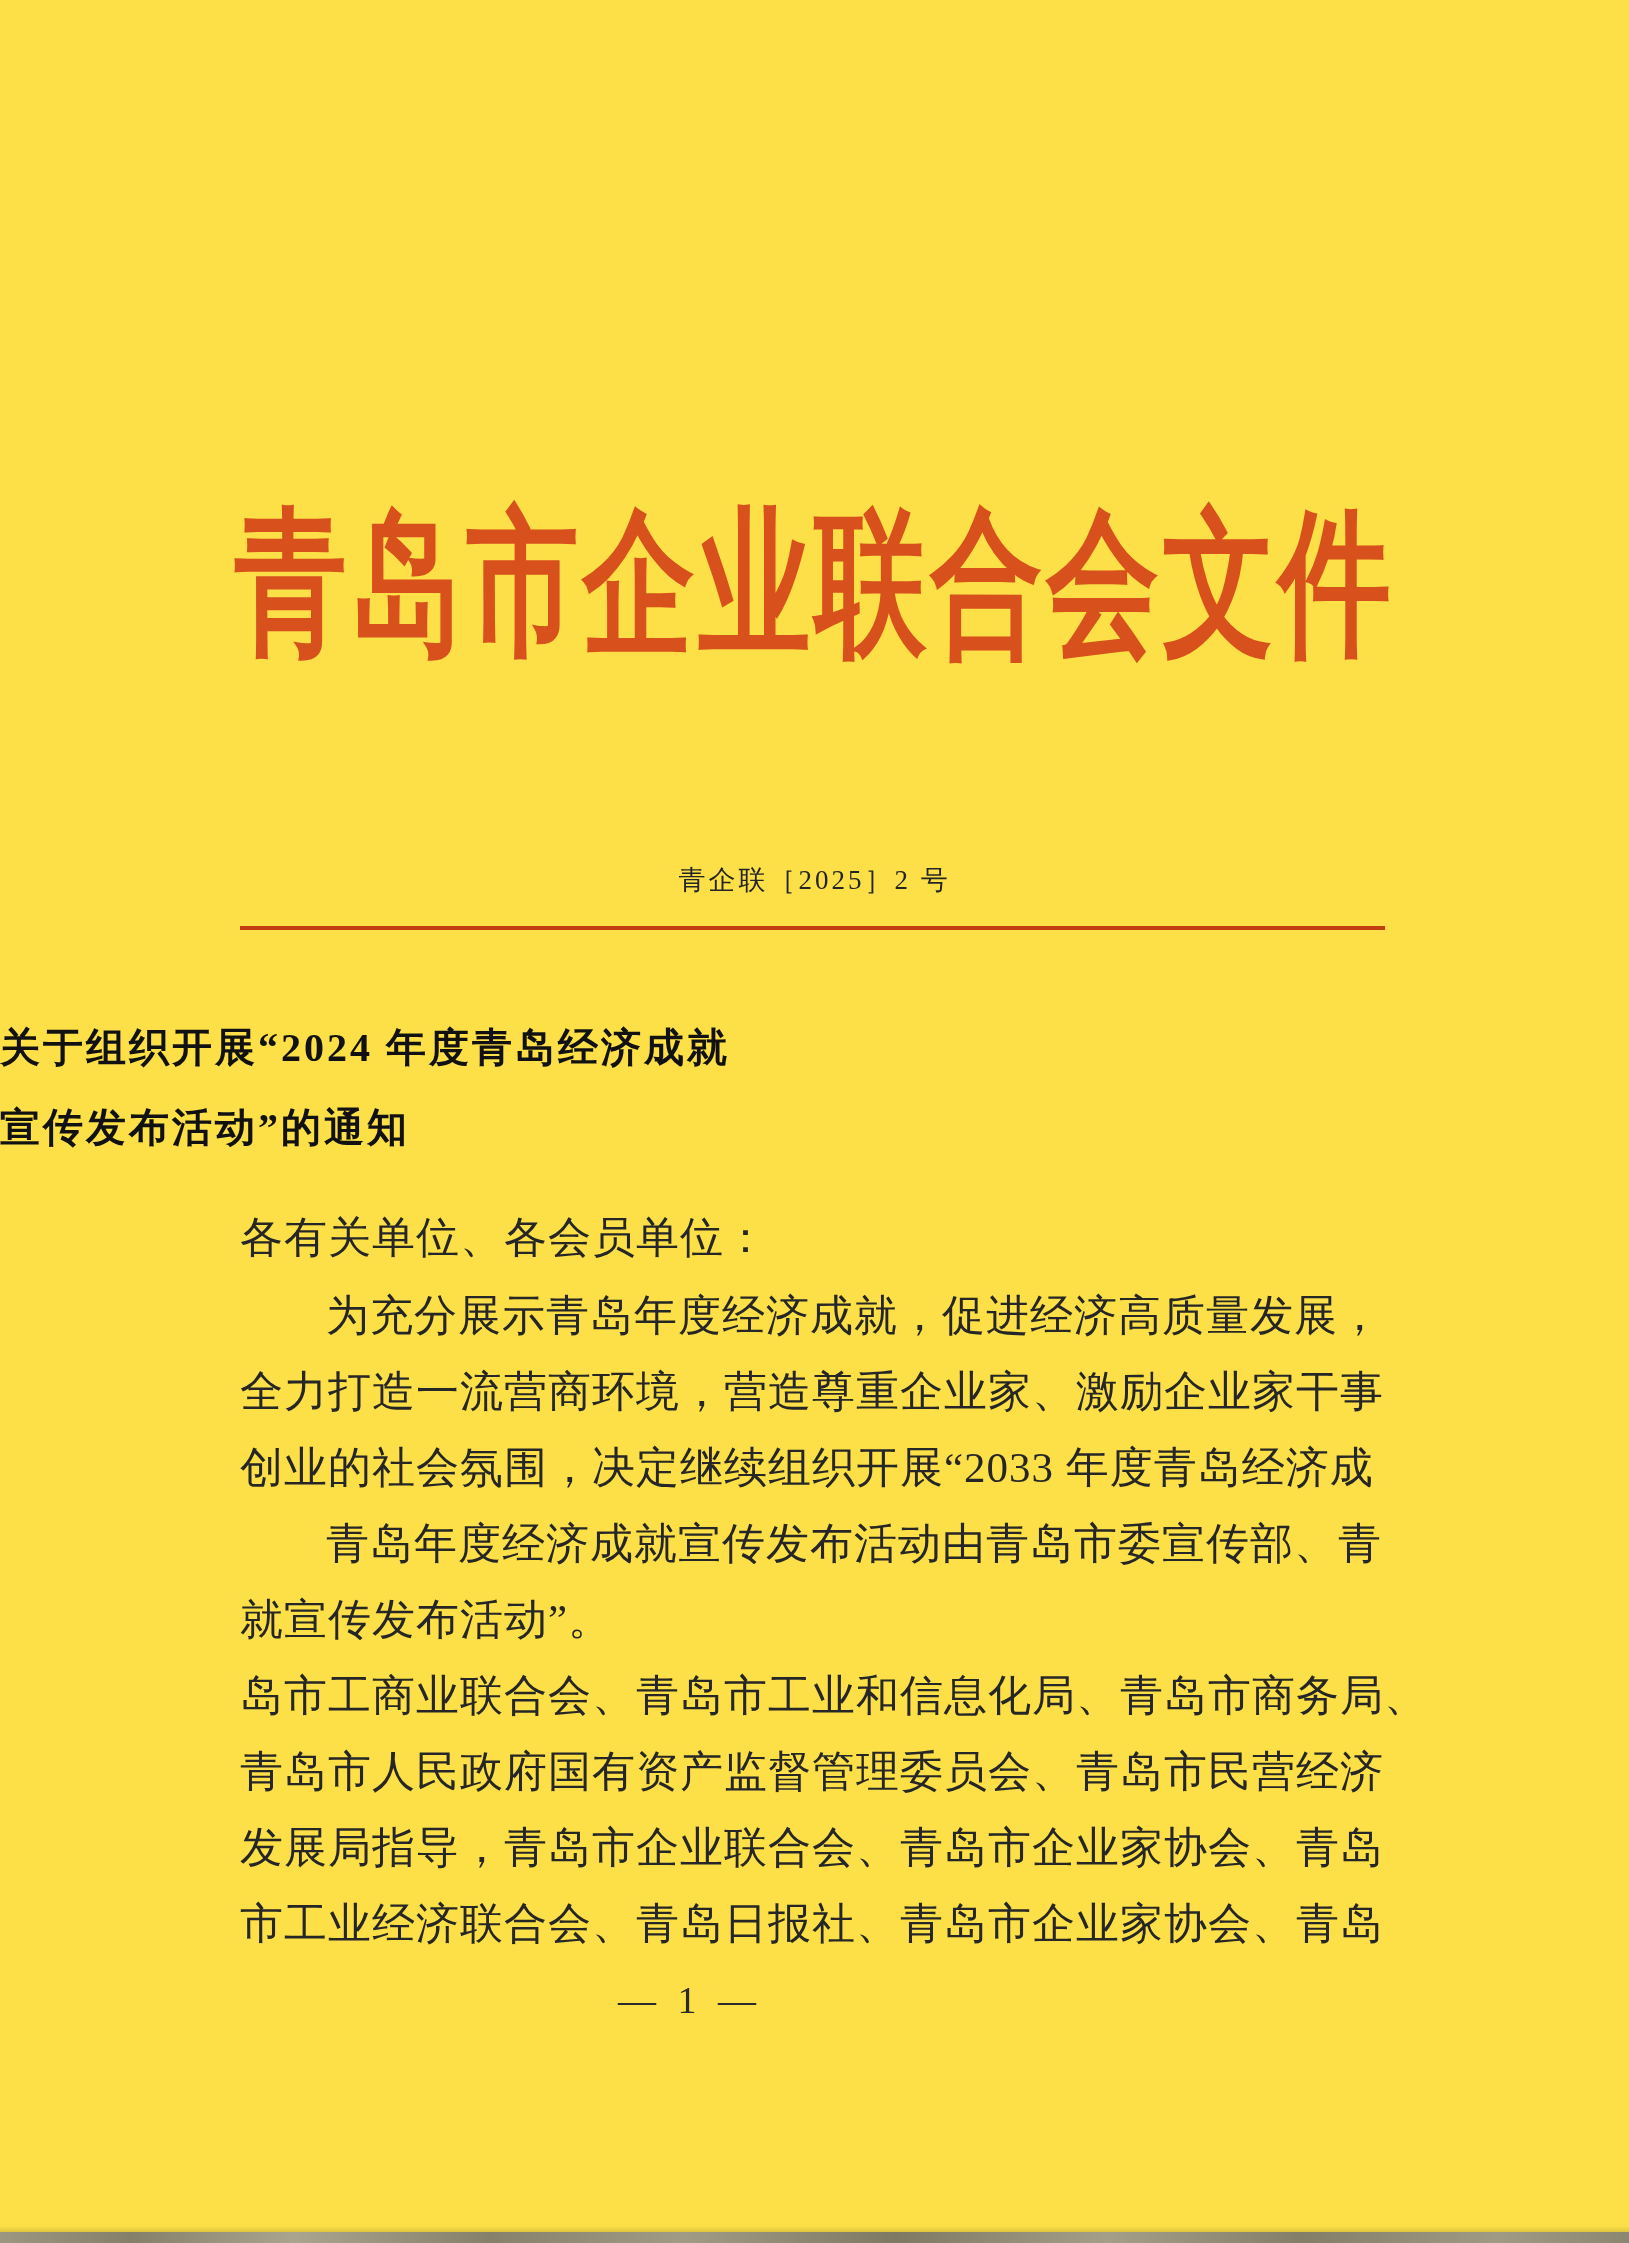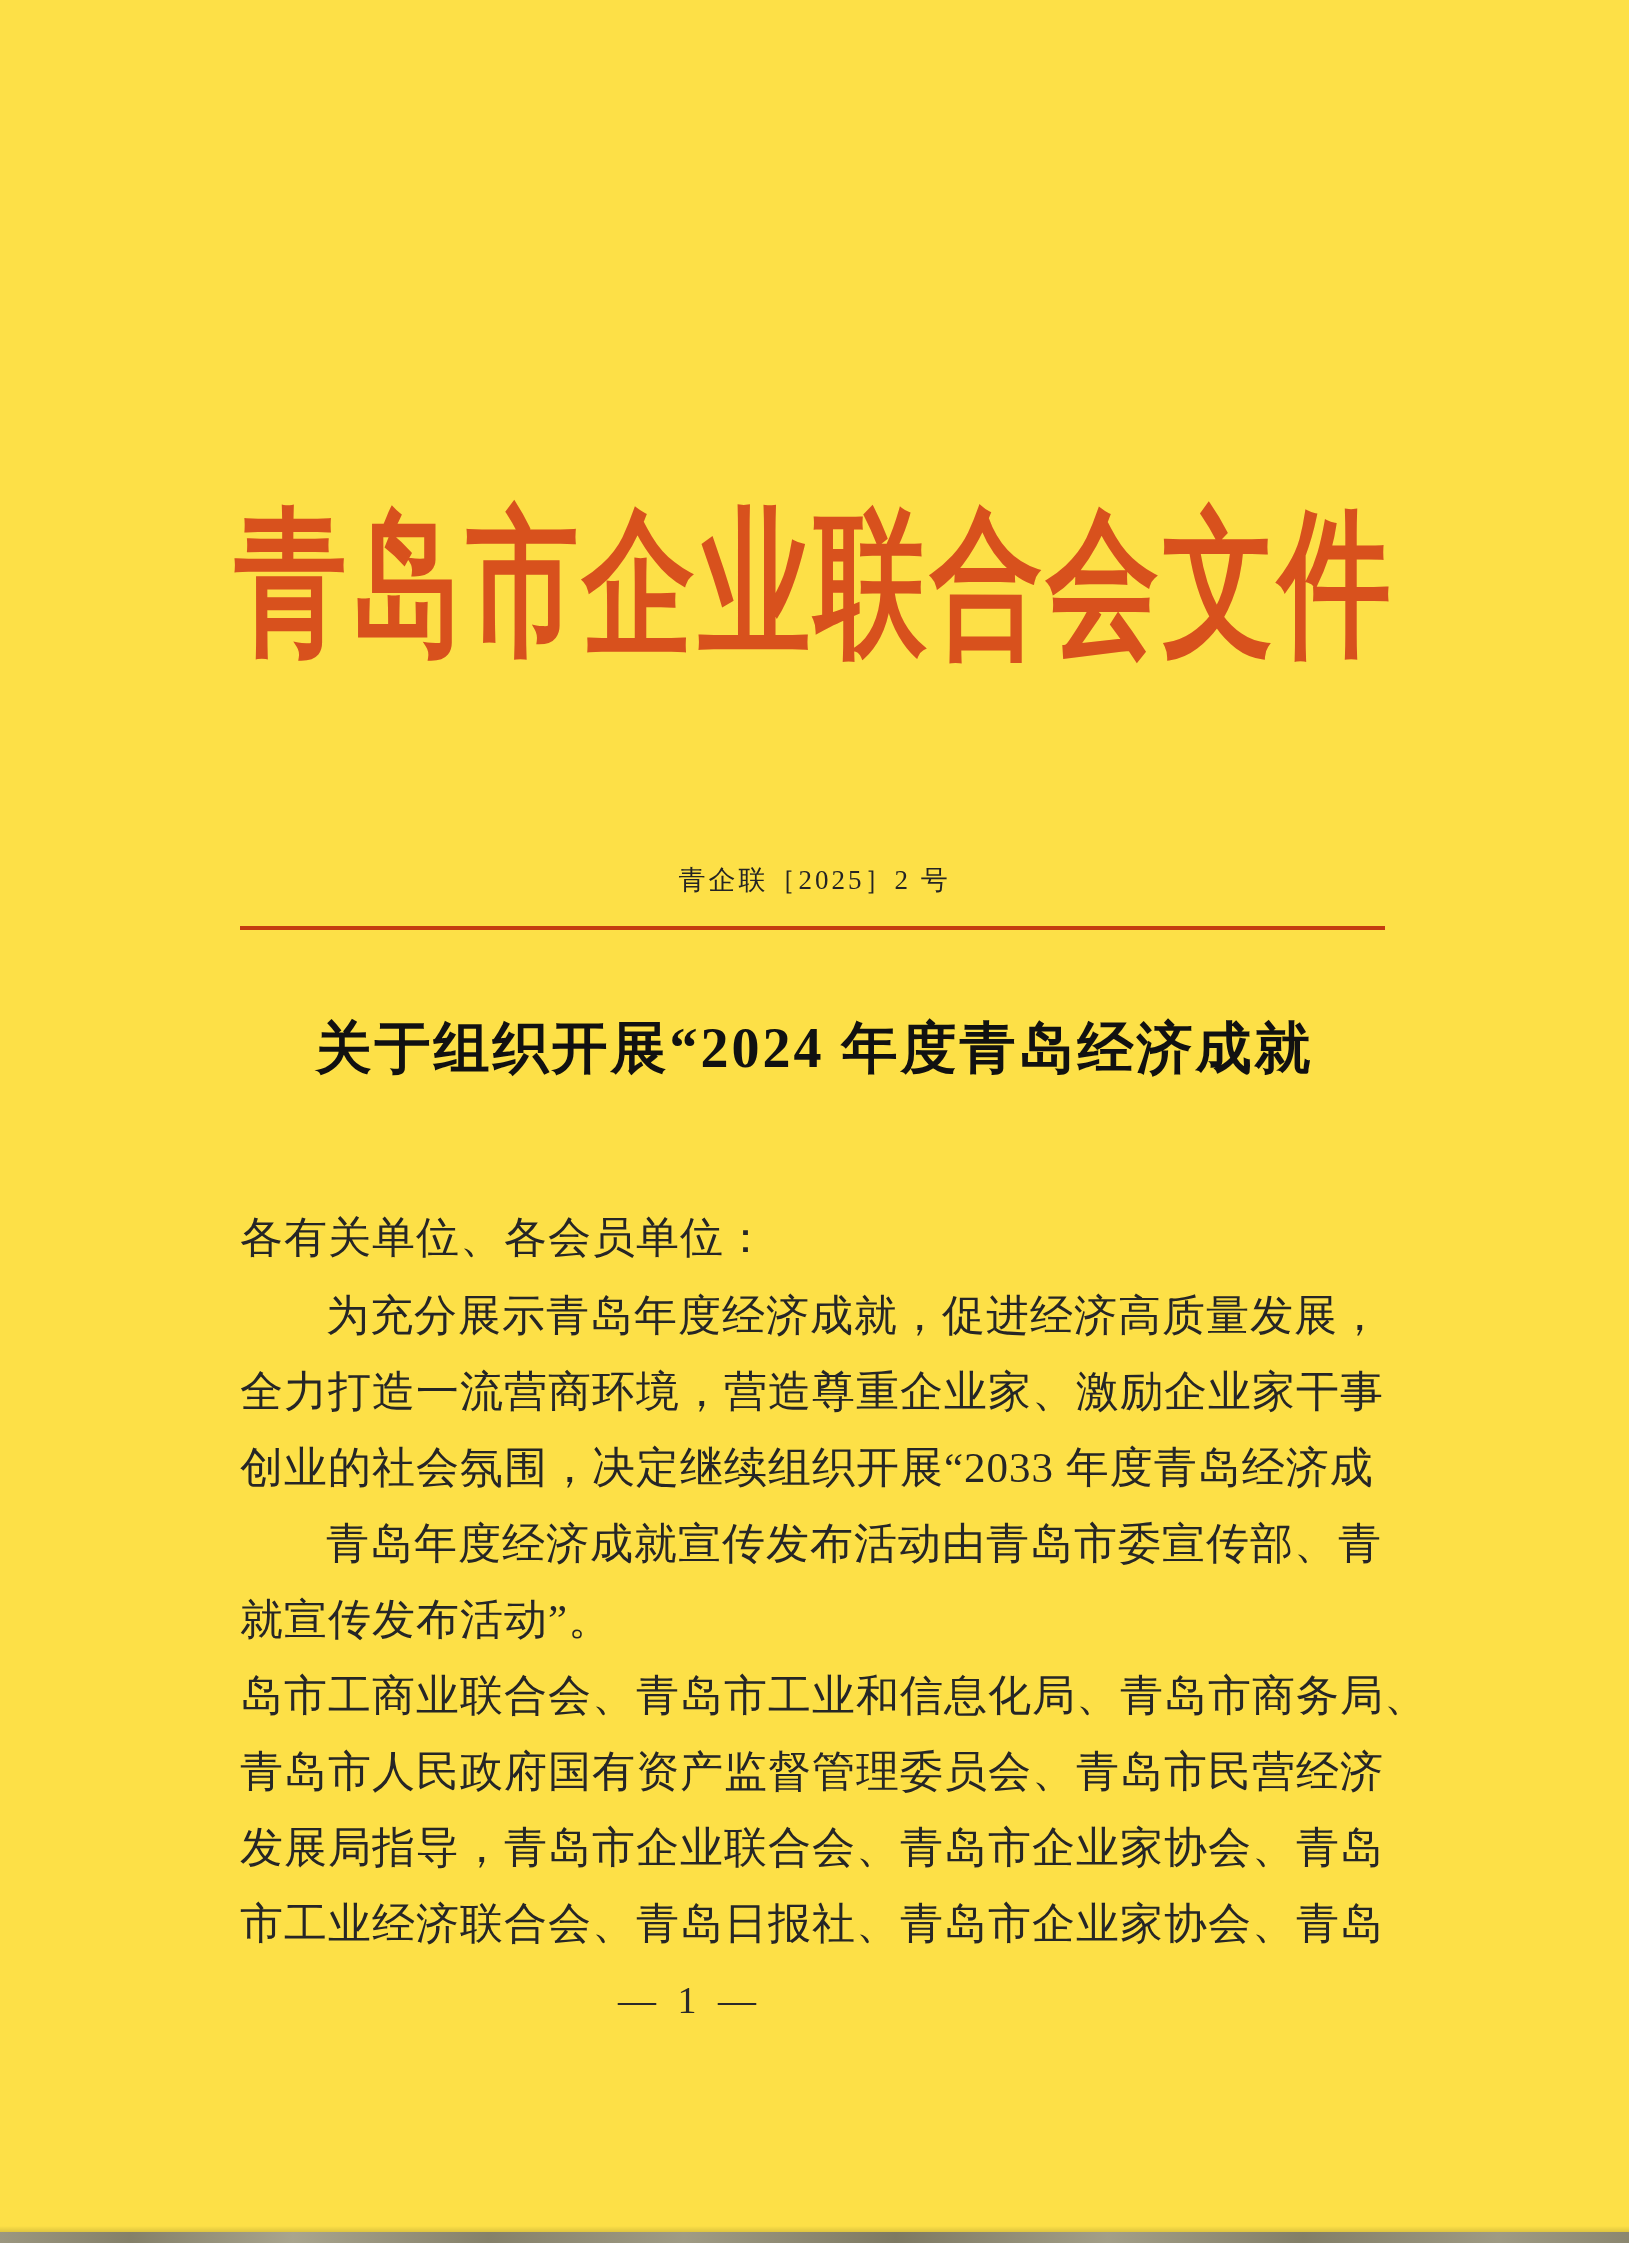--- a/index.html
+++ b/index.html
@@ -52,23 +52,22 @@
     width: 1145px;
     height: 4px;
     background: #c43d10;
   }
   
   .notice-title {
     position: absolute;
     top: 1008px;
     left: 0;
     width: 100%;
-    text-align: center;
     font-weight: bold;
-    font-size: 56px;
+    font-size: 40px;
     line-height: 80px;
     letter-spacing: 3px;
     color: #111;
   }
   
   .body-col {
     position: absolute;
     top: 1200px;
     left: 240px;
     width: 1035px;
@@ -125,20 +124,21 @@
 <div class="page">
 
   <div class="masthead">青岛市企业联合会文件</div>
 
   <div class="doc-number">青企联［2025］2 号</div>
 
   <div class="red-rule"></div>
 
   <div class="notice-title">
     <div>关于组织开展“2024 年度青岛经济成就</div>
+    <div>宣传发布活动”的通知</div>
   </div>
 
   <div class="body-col">
     <div class="body-line salutation">各有关单位、各会员单位：</div>
 
     <div class="body-line indent">为充分展示青岛年度经济成就，促进经济高质量发展，</div>
     <div class="body-line">全力打造一流营商环境，营造尊重企业家、激励企业家干事</div>
     <div class="body-line">创业的社会氛围，决定继续组织开展“2033 年度青岛经济成</div>
     <div class="body-line indent">青岛年度经济成就宣传发布活动由青岛市委宣传部、青</div>
 

